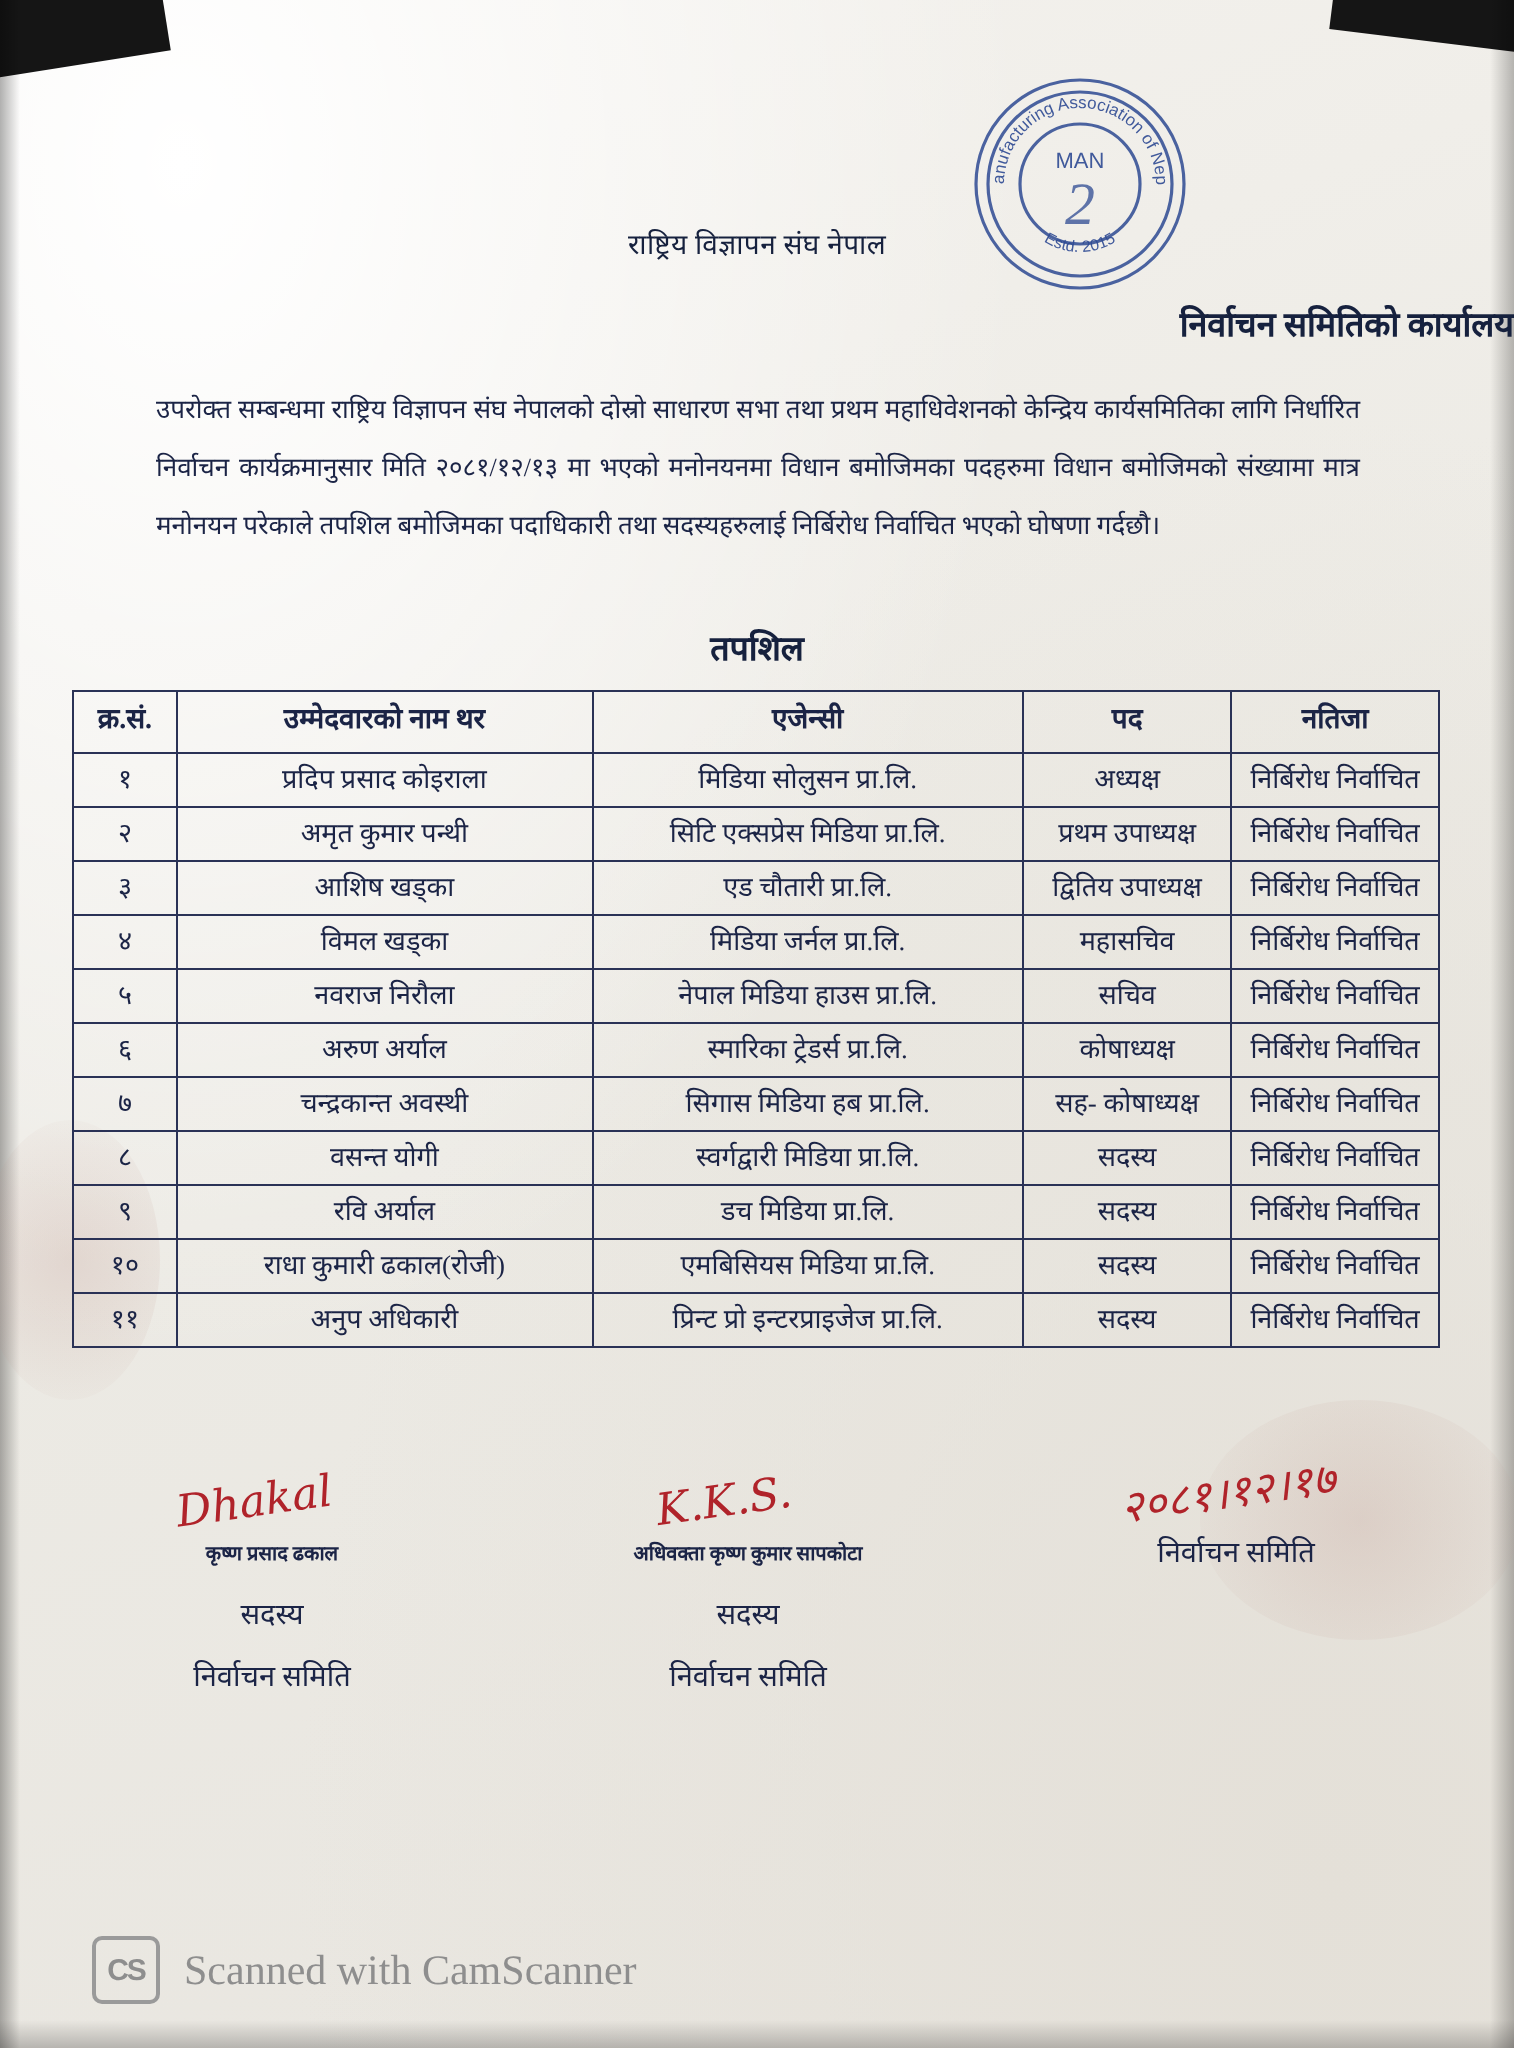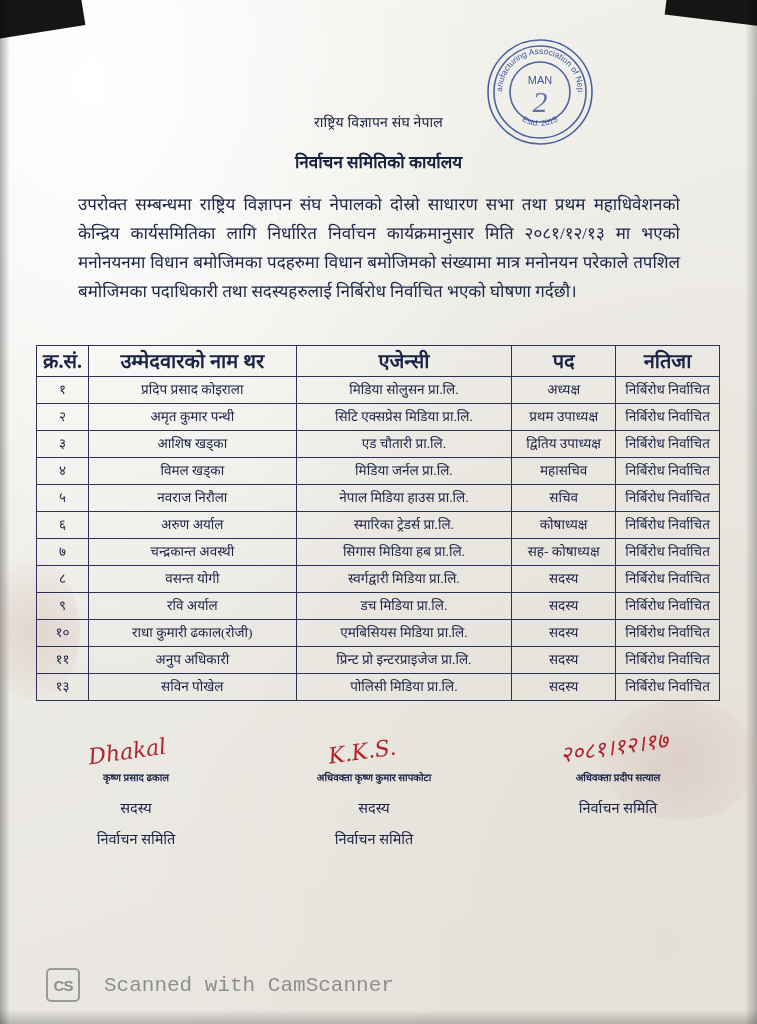--- a/index.html
+++ b/index.html
@@ -81,31 +81,31 @@
     text-align: center;
     font-size: 14px;
     font-weight: normal;
     color: #16213e;
     letter-spacing: 0.2px;
   }
   .doc-subtitle {
     position: absolute;
     top: 150px;
     left: 0; right: 0;
-    text-align: center;
+    text-align: right;
     font-size: 17px;
     font-weight: bold;
     color: #16213e;
   }
   .body-para {
     position: absolute;
     top: 190px;
     left: 78px;
     width: 602px;
-    font-size: 17px;
+    font-size: 13px;
     line-height: 29px;
     color: #1b2446;
     text-align: justify;
     text-justify: inter-word;
   }
   .tapasil {
     position: absolute;
     top: 312px;
     left: 0; right: 0;
     text-align: center;
@@ -127,21 +127,21 @@
     border: 1px solid #2a3256;
     text-align: center;
     font-size: 13.5px;
     padding: 2px 3px;
     height: 22px;
     line-height: 20px;
     white-space: nowrap;
   }
   table.roster th {
     font-weight: bold;
-    font-size: 20px;
+    font-size: 14px;
     height: 26px;
   }
   table.roster td.name, table.roster td.agency {
     font-size: 13.5px;
   }
   .col-sn { width: 52px; }
   .col-name { width: 208px; }
   .col-agency { width: 216px; }
   .col-post { width: 104px; }
   .col-result { width: 104px; }
@@ -165,40 +165,40 @@
     white-space: nowrap;
   }
 
   
   .cam-footer {
     position: absolute;
     left: 28px;
     bottom: 22px;
     display: flex;
     align-items: center;
-    gap: 24px;
+    gap: 12px;
     padding-left: 18px;
   }
   .cam-logo {
     width: 30px;
     height: 30px;
     border: 2px solid #9a9a9a;
     border-radius: 5px;
     color: #8e8e8e;
     font-family: "Liberation Sans", sans-serif;
     font-weight: bold;
     font-size: 15px;
     display: flex;
     align-items: center;
     justify-content: center;
     letter-spacing: -1px;
   }
   .cam-text {
     color: #8e8e8e;
-    font-family: Liberation Mono, monospace;
+    font-family: Liberation Serif, serif;
     font-size: 21px;
   }
 </style>
 </head>
 <body>
 
 <div class="page">
 
   <div class="corner-tl"></div>
   <div class="corner-tr"></div>
@@ -224,20 +224,21 @@
         <textPath href="#stampBot" startOffset="50%" text-anchor="middle">Estd. 2015</textPath>
       </text>
       <text x="56" y="48" text-anchor="middle" font-size="11" fill="#2e4a93" font-family="Liberation Sans, sans-serif" opacity="0.9">MAN</text>
       <text x="56" y="76" text-anchor="middle" font-size="30" fill="#2e4a93" font-family="Liberation Serif, serif" font-style="italic" opacity="0.75">2</text>
     </svg>
   </div>
 
   <div class="doc-title">राष्ट्रिय विज्ञापन संघ नेपाल</div>
   <div class="doc-subtitle">निर्वाचन समितिको कार्यालय</div>
   <div class="body-para">उपरोक्त सम्बन्धमा राष्ट्रिय विज्ञापन संघ नेपालको दोस्रो साधारण सभा तथा प्रथम महाधिवेशनको केन्द्रिय कार्यसमितिका लागि निर्धारित निर्वाचन कार्यक्रमानुसार मिति २०८१/१२/१३ मा भएको मनोनयनमा विधान बमोजिमका पदहरुमा विधान बमोजिमको संख्यामा मात्र मनोनयन परेकाले तपशिल बमोजिमका पदाधिकारी तथा सदस्यहरुलाई निर्बिरोध निर्वाचित भएको घोषणा गर्दछौ।</div>
+  <div class="tapasil">तपशिल</div>
 
   <table class="roster">
     <colgroup>
       <col class="col-sn">
         <col class="col-name">
         <col class="col-agency">
         <col class="col-post">
         <col class="col-result">
     </colgroup>
     <thead>
@@ -320,47 +321,39 @@
           <td>सदस्य</td>
           <td>निर्बिरोध निर्वाचित</td>
         </tr>
         <tr>
           <td>११</td>
           <td class="name">अनुप अधिकारी</td>
           <td class="agency">प्रिन्ट प्रो इन्टरप्राइजेज प्रा.लि.</td>
           <td>सदस्य</td>
           <td>निर्बिरोध निर्वाचित</td>
         </tr>
-        <tr>
-          <td>१३</td>
-          <td class="name">सविन पोखेल</td>
-          <td class="agency">पोलिसी मिडिया प्रा.लि.</td>
-          <td>सदस्य</td>
-          <td>निर्बिरोध निर्वाचित</td>
-        </tr>
       </tbody>
   </table>
 
   <div class="sig-block" style="left:36px; top:762px; width:200px;">
     <div class="sig-scribble" style="left:52px; top:-26px;">Dhakal</div>
     <div class="sig-name">कृष्ण प्रसाद ढकाल</div>
     <div>सदस्य</div>
     <div>निर्वाचन समिति</div>
   </div>
 
   <div class="sig-block" style="left:248px; top:762px; width:252px;">
     <div class="sig-scribble" style="left:80px; top:-26px;">K.K.S.</div>
     <div class="sig-name">अधिवक्ता कृष्ण कुमार सापकोटा</div>
     <div>सदस्य</div>
     <div>निर्वाचन समिति</div>
   </div>
 
   <div class="sig-block" style="left:512px; top:762px; width:212px;">
     <div class="sig-scribble" style="left:48px; top:-30px;">२०८१।१२।१७</div>
-    <div class="sig-name">अधिवक्ता प्रदीप सत्याल</div>
     <div>निर्वाचन समिति</div>
   </div>
 
   <div class="cam-footer">
     <div class="cam-logo">CS</div>
     <div class="cam-text">Scanned with CamScanner</div>
   </div>
 
 </div>
 

